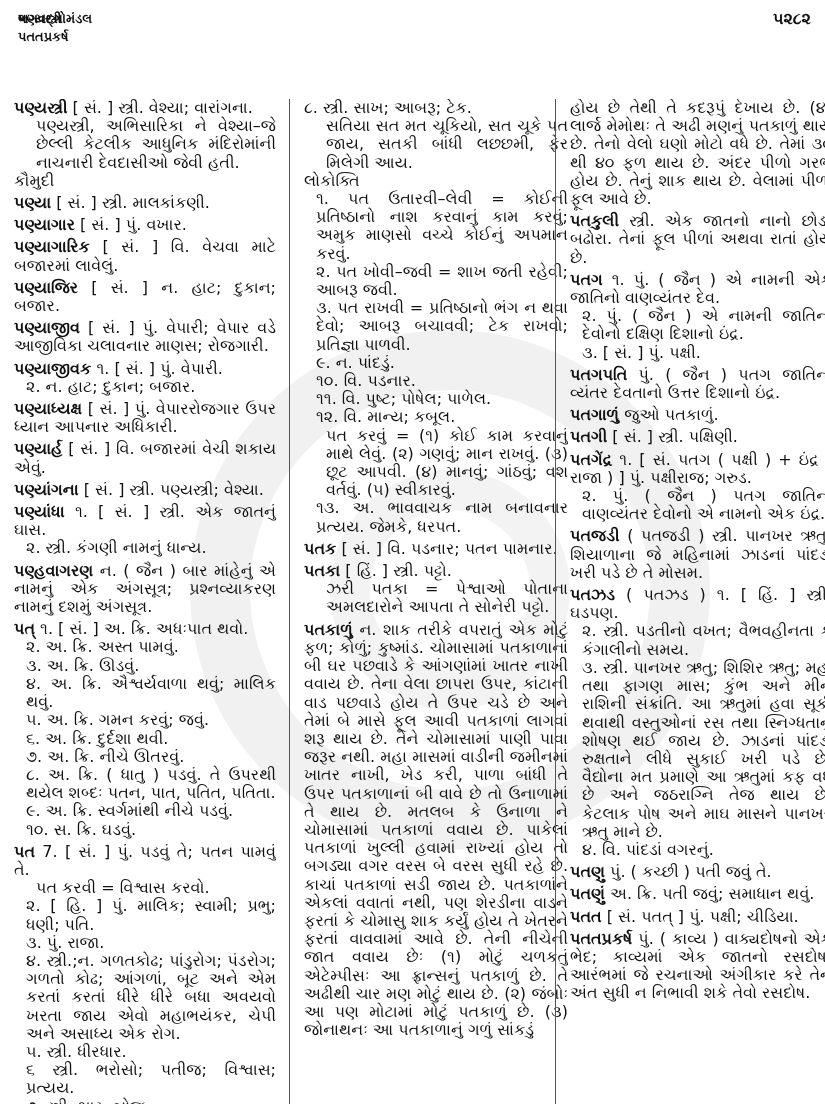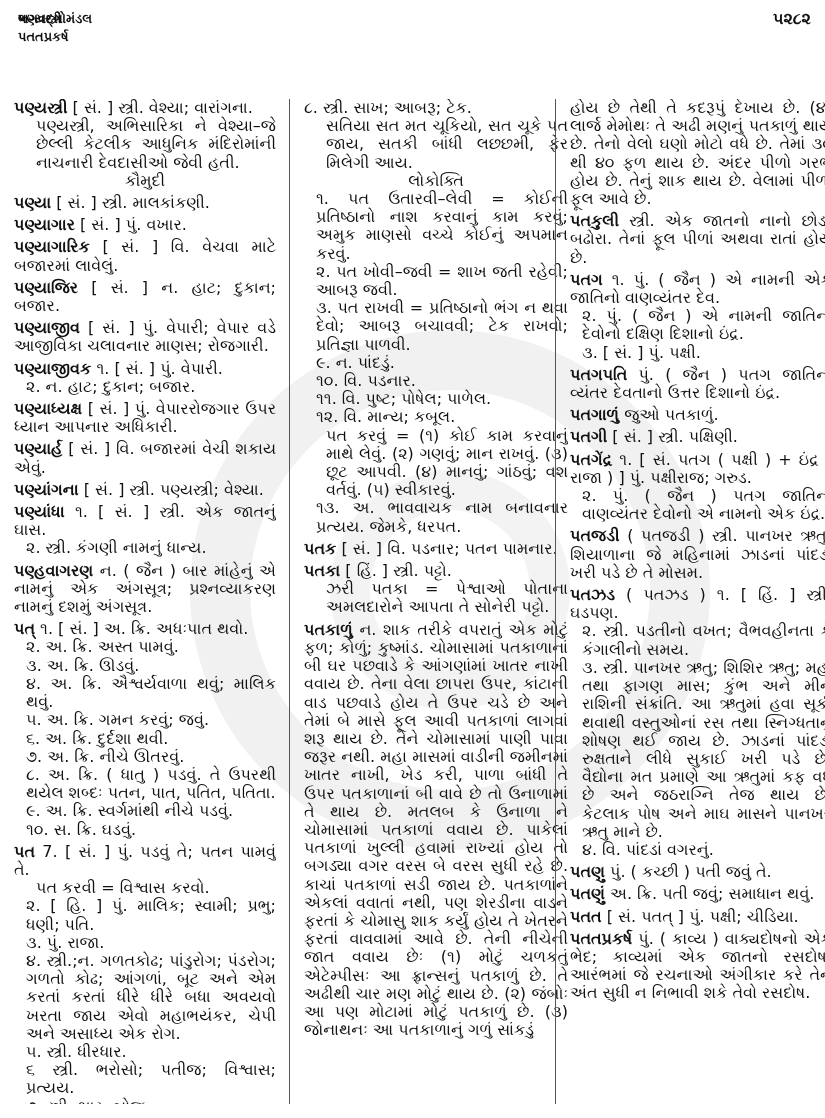--- a/index.html
+++ b/index.html
@@ -21,21 +21,21 @@
   .hdr-right { position:absolute; right:0; top:0; font-weight:bold; font-size:16px; line-height:18px; }
   .columns { position:absolute; top:54px; left:14px; right:10px; bottom:10px; z-index:1; }
   .col { position:absolute; top:0; bottom:4px; overflow:hidden; font-size:16px; line-height:18.2px;margin-top:45px; }
   .col1 { left:0; width:262px; }
   .col2 { left:275px; width:264px; border-left:1px solid #555; padding-left:14px; }
   .col3 { left:541px; width:262px; border-left:1px solid #555; padding-left:14px; }
   .entry { margin:0 0 4px 0; text-indent:0; }
   .entry .hw { font-weight:bold; }
   .sub { padding-left:12px; }
   .quote { padding-left:22px; }
-  .right-note { text-align:center; }
+  .right-note { text-align:left; }
   .para { text-align:justify; }
 </style>
 </head>
 <body>
 
 <div class="watermark"></div>
 <div class="watermark2"></div>
 
 <div class="header">
   <div class="hdr-left">

